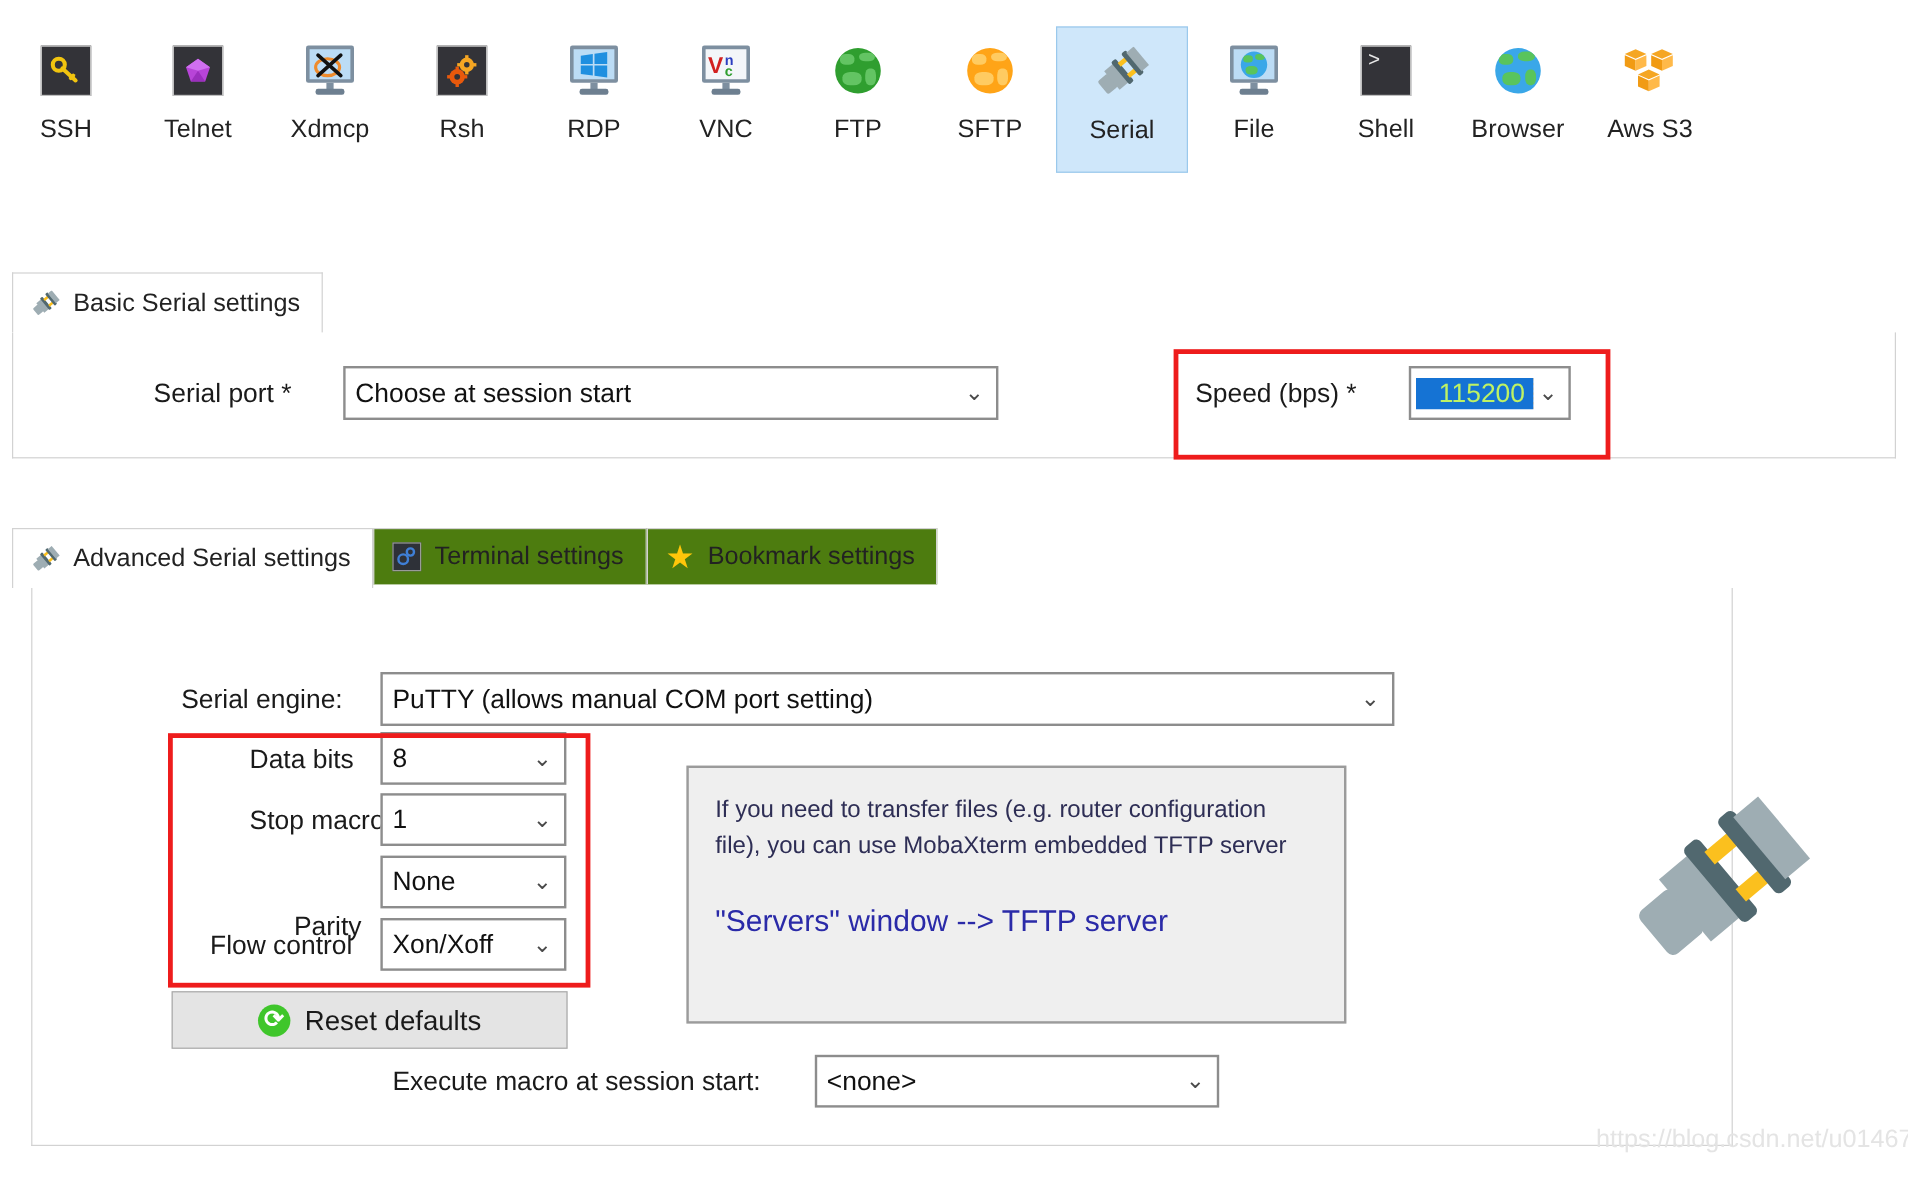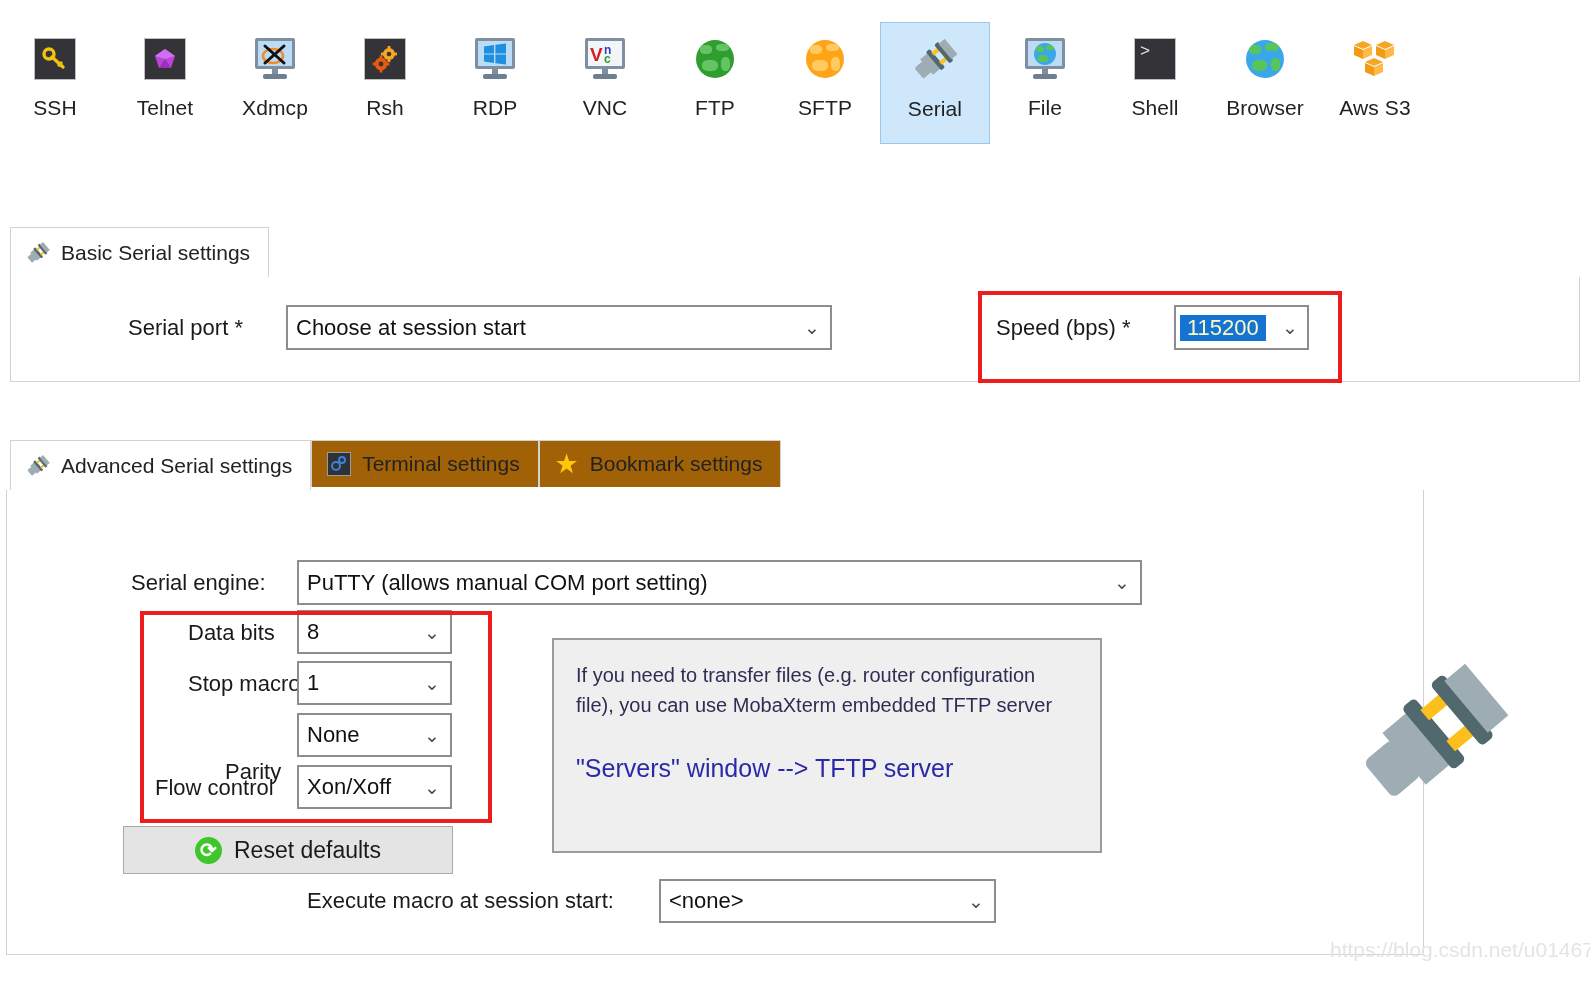--- a/index.html
+++ b/index.html
@@ -65,21 +65,21 @@
     background: #ffffff;
     border: 1px solid #d2d2d2;
     border-top: none;
   }
   .tabstrip { position:absolute; display:flex; align-items:flex-start; }
   .tab {
     height: 47px; padding: 0 18px 0 14px;
     display: flex; align-items: center; gap: 10px;
     border: 1px solid #d2d2d2; border-bottom: none;
     font-size: 21px; color: #222;
-    background: #a16207;
+    background: #4d7c0f;
     position: relative;
   }
   .tab.active { background: #ffffff; z-index: 3; height: 50px; }
   .tab .tabicon { width: 26px; height: 26px; display:flex; align-items:center; justify-content:center; }
 
   .label {
     font-size: 22px; color: #1a1a1a; white-space: nowrap;
   }
 
   
@@ -92,22 +92,22 @@
     padding-left: 8px;
   }
   .combo .txt { flex: 1; white-space: nowrap; overflow: hidden; }
   .combo .arrow {
     width: 30px; text-align: center; color: #4a4a4a; font-size: 19px; line-height: 1;
     padding-right: 6px;
   }
 
   .sel-value {
     background: #1573d4;
-    color: #fef9c3;
-    padding: 2px 7px 3px 7px;
+    color: #bef264;
+    padding: 2px 7px 3px 19px;
     outline: 2px dotted #f0a23c;
     outline-offset: 0px;
     font-size: 22px;
   }
 
   .redbox {
     position: absolute;
     border: 4px solid #ee1c1c;
     pointer-events: none;
     z-index: 9;
@@ -424,21 +424,21 @@
         </span>
       </span>
       <span>Terminal settings</span>
     </div>
     <div class="tab">
       <span class="tabicon star">★</span>
       <span>Bookmark settings</span>
     </div>
   </div>
 
-  <div class="groupbox" style="left:6px; top:490px; width:1418px; height:465px;text-decoration:underline;">
+  <div class="groupbox" style="left:26px; top:490px; width:1418px; height:465px;text-decoration:underline;">
 
     <div class="label" style="position:absolute; left:124px; top:80px;">Serial engine:</div>
     <div class="combo" style="left:290px; top:70px; width:845px; height:45px;">
       <div class="txt">PuTTY   (allows manual COM port setting)</div>
       <div class="arrow">⌄</div>
     </div>
 
     <div class="label" style="position:absolute; left:181px; top:130px;">Data bits</div>
     <div class="combo" style="left:290px; top:120px; width:155px; height:44px;">
       <div class="txt">8</div>

